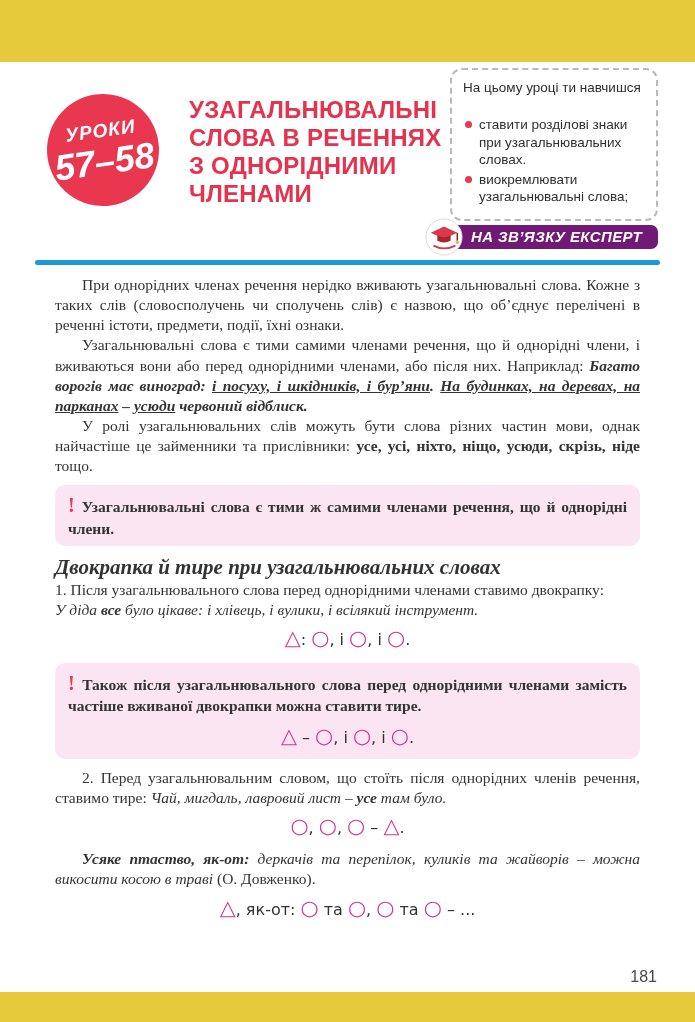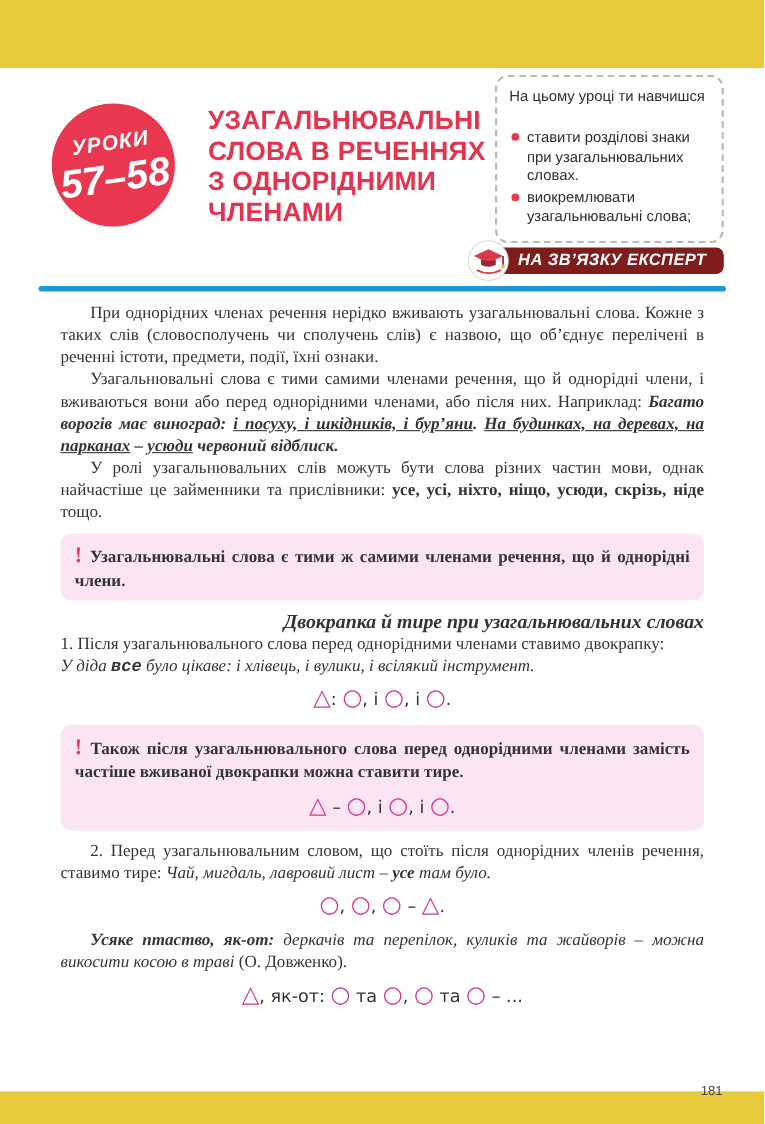--- a/index.html
+++ b/index.html
@@ -40,47 +40,47 @@
   }
   .goals-intro { margin-bottom:20px; }
   .goals-list { list-style:none; margin:0; padding:0; }
   .goals-list li { display:flex; margin-bottom:3px; }
   .dot { width:7px; height:7px; border-radius:50%; background:#e8374f; flex:0 0 7px; margin:5px 7px 0 2px; }
 
   
   .expert-row { display:flex; align-items:center; justify-content:flex-end; margin:2px -18px 4px 0; position:relative; z-index:2; }
   .expert-icon { width:38px; height:38px; margin-right:-16px; z-index:3; }
   .expert-pill {
-    background:#7f1d1d; color:#fff; border-radius:7px;
+    background:#701a75; color:#fff; border-radius:7px;
     font-family:"Liberation Sans", sans-serif; font-weight:bold; font-style:italic;
     font-size:15px; padding:3px 16px 4px 24px; letter-spacing:0.4px;
   }
   .blue-rule { height:5px; border-radius:3px; background:#1b99d5; margin:2px -20px 10px -20px; }
 
   
   .para {
     margin:0; text-indent:27px; text-align:justify;
     font-size:15.5px; line-height:1.3; color:#333333;
   }
   .noindent { text-indent:0; }
-  .subhead { margin:8px 0 0 0; font-weight:bold; font-style:italic; font-size:18px; color:#333;text-align:right; }
+  .subhead { margin:8px 0 0 0; font-weight:bold; font-style:italic; font-size:21px; color:#333; }
 
   .pinkbox {
     background:#fbe5f2; border-radius:10px; padding:7px 13px; margin:9px 0;
     font-size:15.5px; line-height:1.3; color:#333; text-align:justify;
   }
   .scheme {
     text-align:center; font-family:"DejaVu Sans", sans-serif;
     font-size:16px; line-height:1.5; color:#333; margin:3px 0 7px 0;
   }
   .pinkbox .scheme { margin:4px 0 0 0; }
 
   .pagenum {
-    position:absolute; right:38px; bottom:24px;
-    font-family:"Liberation Sans", sans-serif; font-size:12px; color:#4a4a4a;margin-top:36px;
+    position:absolute; right:38px; bottom:36px;
+    font-family:"Liberation Sans", sans-serif; font-size:16px; color:#4a4a4a;margin-top:36px;
   }
 </style>
 </head>
 <body>
 
 <div class="page">
   <div class="band top"></div>
   <div class="band bottom"></div>
 
   <div class="content">
@@ -124,21 +124,21 @@
 
     <p class="para"><span>При однорідних членах речення нерідко вживають узагальнювальні слова. Кожне з таких слів (словосполучень чи сполучень слів) є назвою, що об’єднує перелічені в реченні істоти, предмети, події, їхні ознаки.</span></p>
     <p class="para"><span>Узагальнювальні слова є тими самими членами речення, що й однорідні члени, і вживаються вони або перед однорідними членами, або після них. Наприклад: </span><span style="font-weight: bold; font-style: italic;">Багато ворогів має виноград: </span><span style="font-weight: bold; font-style: italic; text-decoration: underline;">і посуху, і шкідників, і бур’яни</span><span style="font-weight: bold; font-style: italic;">. </span><span style="font-weight: bold; font-style: italic; text-decoration: underline;">На будинках, на деревах, на парканах</span><span style="font-weight: bold; font-style: italic;"> – </span><span style="font-weight: bold; font-style: italic; text-decoration: underline;">усюди</span><span style="font-weight: bold; font-style: italic;"> червоний відблиск.</span></p>
     <p class="para"><span>У ролі узагальнювальних слів можуть бути слова різних частин мови, однак найчастіше це займенники та прислівники: </span><span style="font-weight: bold; ">усе, усі, ніхто, ніщо, усюди, скрізь, ніде</span><span> тощо.</span></p>
 
     <div class="pinkbox"><span style="font-weight: bold; color: rgb(232, 55, 79); font-size: 1.3em;">! </span><span style="font-weight: bold;">Узагальнювальні слова є тими ж самими членами речення, що й однорідні члени.</span></div>
 
     <p class="subhead noindent">Двокрапка й тире при узагальнювальних словах</p>
 
     <p class="para noindent"><span>1. Після узагальнювального слова перед однорідними членами ставимо двокрапку:</span></p>
-    <p class="para noindent"><span style="font-style: italic;">У діда </span><span style="font-weight: bold; font-style: italic; font-family: Liberation Mono, monospace;">все</span><span style="font-style: italic;"> було цікаве: і хлівець, і вулики, і всілякий інструмент.</span></p>
+    <p class="para noindent"><span style="font-style: italic;">У діда </span><span style="font-weight: bold; font-style: italic;">все</span><span style="font-style: italic;"> було цікаве: і хлівець, і вулики, і всілякий інструмент.</span></p>
     <div class="scheme"><span style="font-weight: bold; color: rgb(214, 52, 143); font-size: 1.3em;">△</span><span>: </span><span style="font-weight: bold; color: rgb(214, 52, 143); font-size: 1.3em;">○</span><span>, і </span><span style="font-weight: bold; color: rgb(214, 52, 143); font-size: 1.3em;">○</span><span>, і </span><span style="font-weight: bold; color: rgb(214, 52, 143); font-size: 1.3em;">○</span><span>.</span></div>
 
     <div class="pinkbox">
       <div><span style="font-weight: bold; color: rgb(232, 55, 79); font-size: 1.3em;">! </span><span style="font-weight: bold;">Також після узагальнювального слова перед однорідними членами замість частіше вживаної двокрапки можна ставити тире.</span></div>
       <div class="scheme"><span style="font-weight: bold; color: rgb(214, 52, 143); font-size: 1.3em;">△</span><span> – </span><span style="font-weight: bold; color: rgb(214, 52, 143); font-size: 1.3em;">○</span><span>, і </span><span style="font-weight: bold; color: rgb(214, 52, 143); font-size: 1.3em;">○</span><span>, і </span><span style="font-weight: bold; color: rgb(214, 52, 143); font-size: 1.3em;">○</span><span>.</span></div>
     </div>
 
     <p class="para"><span>2. Перед узагальнювальним словом, що стоїть після однорідних членів речення, ставимо тире: </span><span style="font-style: italic;">Чай, мигдаль, лавровий лист – </span><span style="font-weight: bold; font-style: italic;">усе</span><span style="font-style: italic;"> там було.</span></p>
     <div class="scheme"><span style="font-weight: bold; color: rgb(214, 52, 143); font-size: 1.3em;">○</span><span>, </span><span style="font-weight: bold; color: rgb(214, 52, 143); font-size: 1.3em;">○</span><span>, </span><span style="font-weight: bold; color: rgb(214, 52, 143); font-size: 1.3em;">○</span><span> – </span><span style="font-weight: bold; color: rgb(214, 52, 143); font-size: 1.3em;">△</span><span>.</span></div>
 

